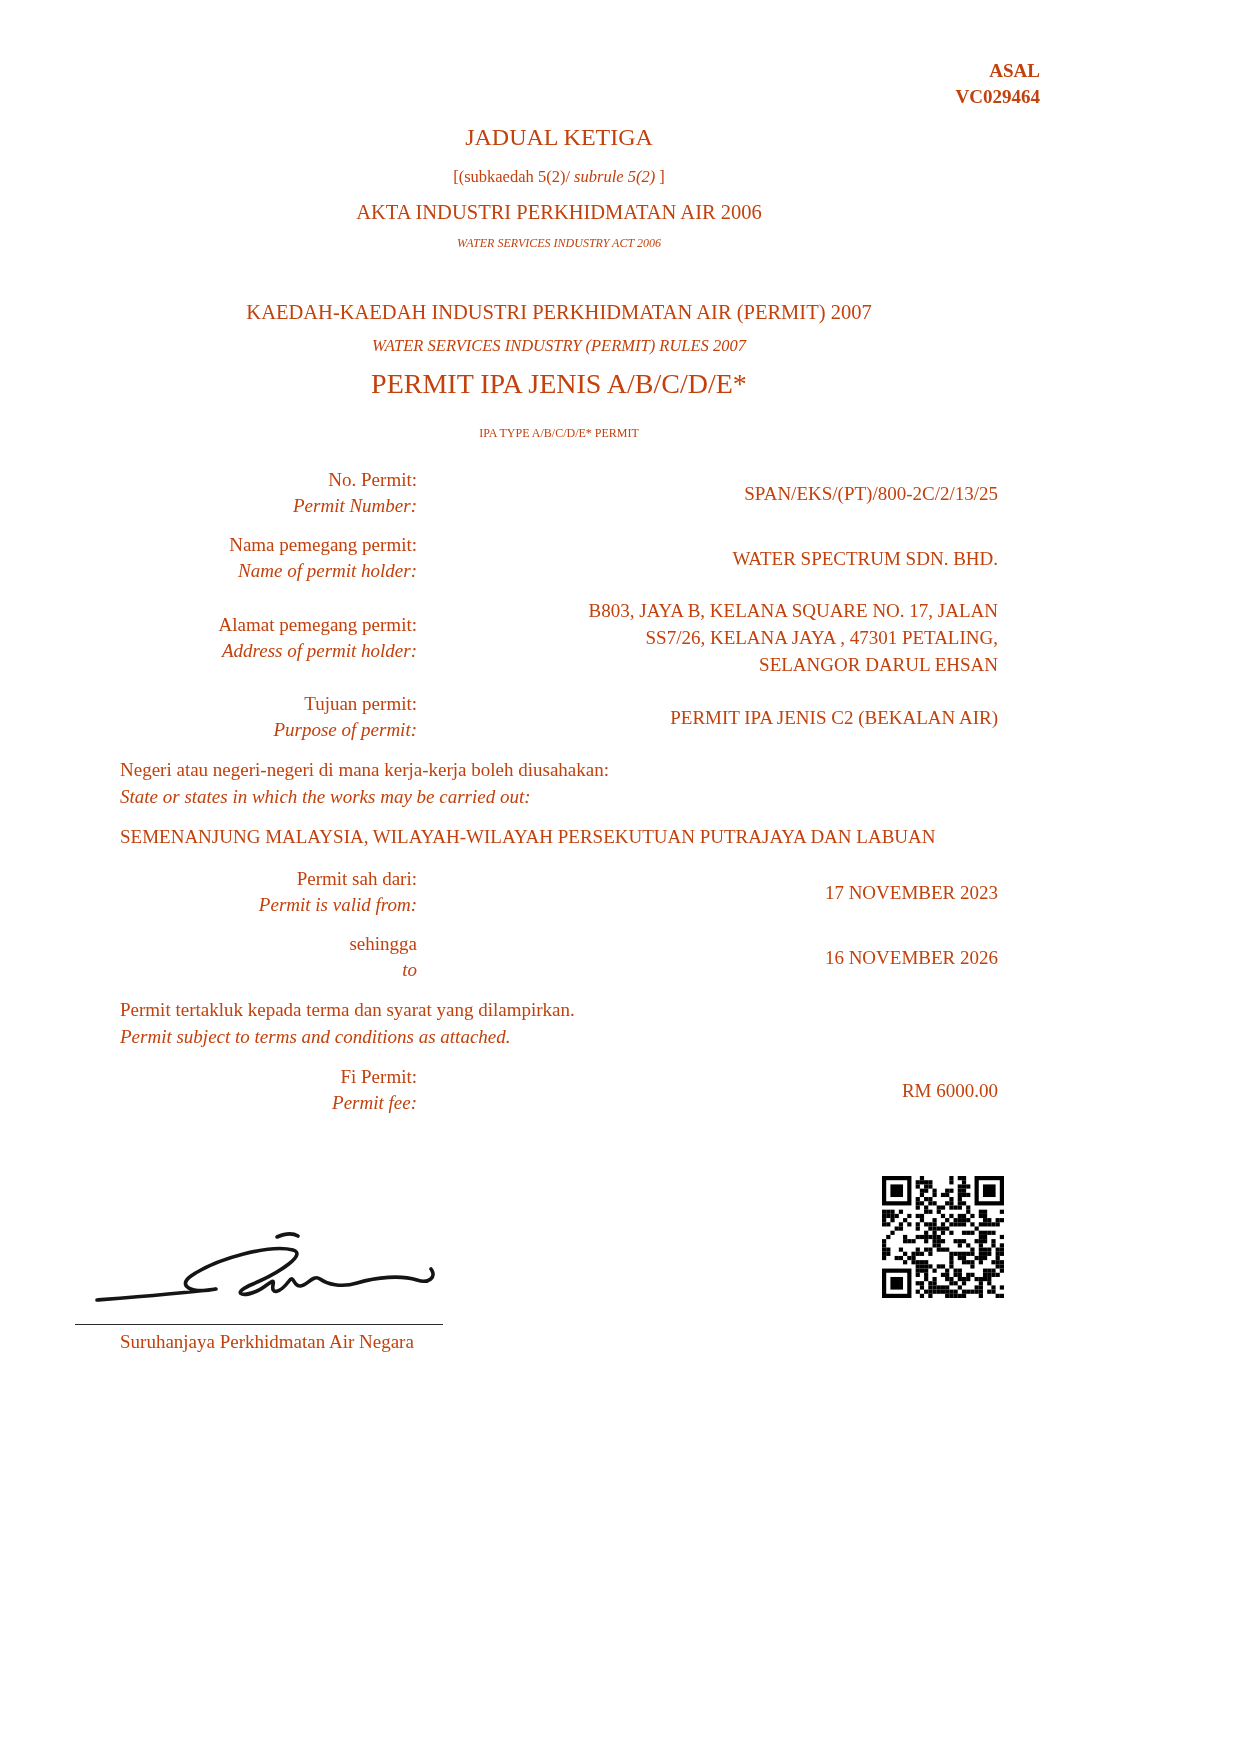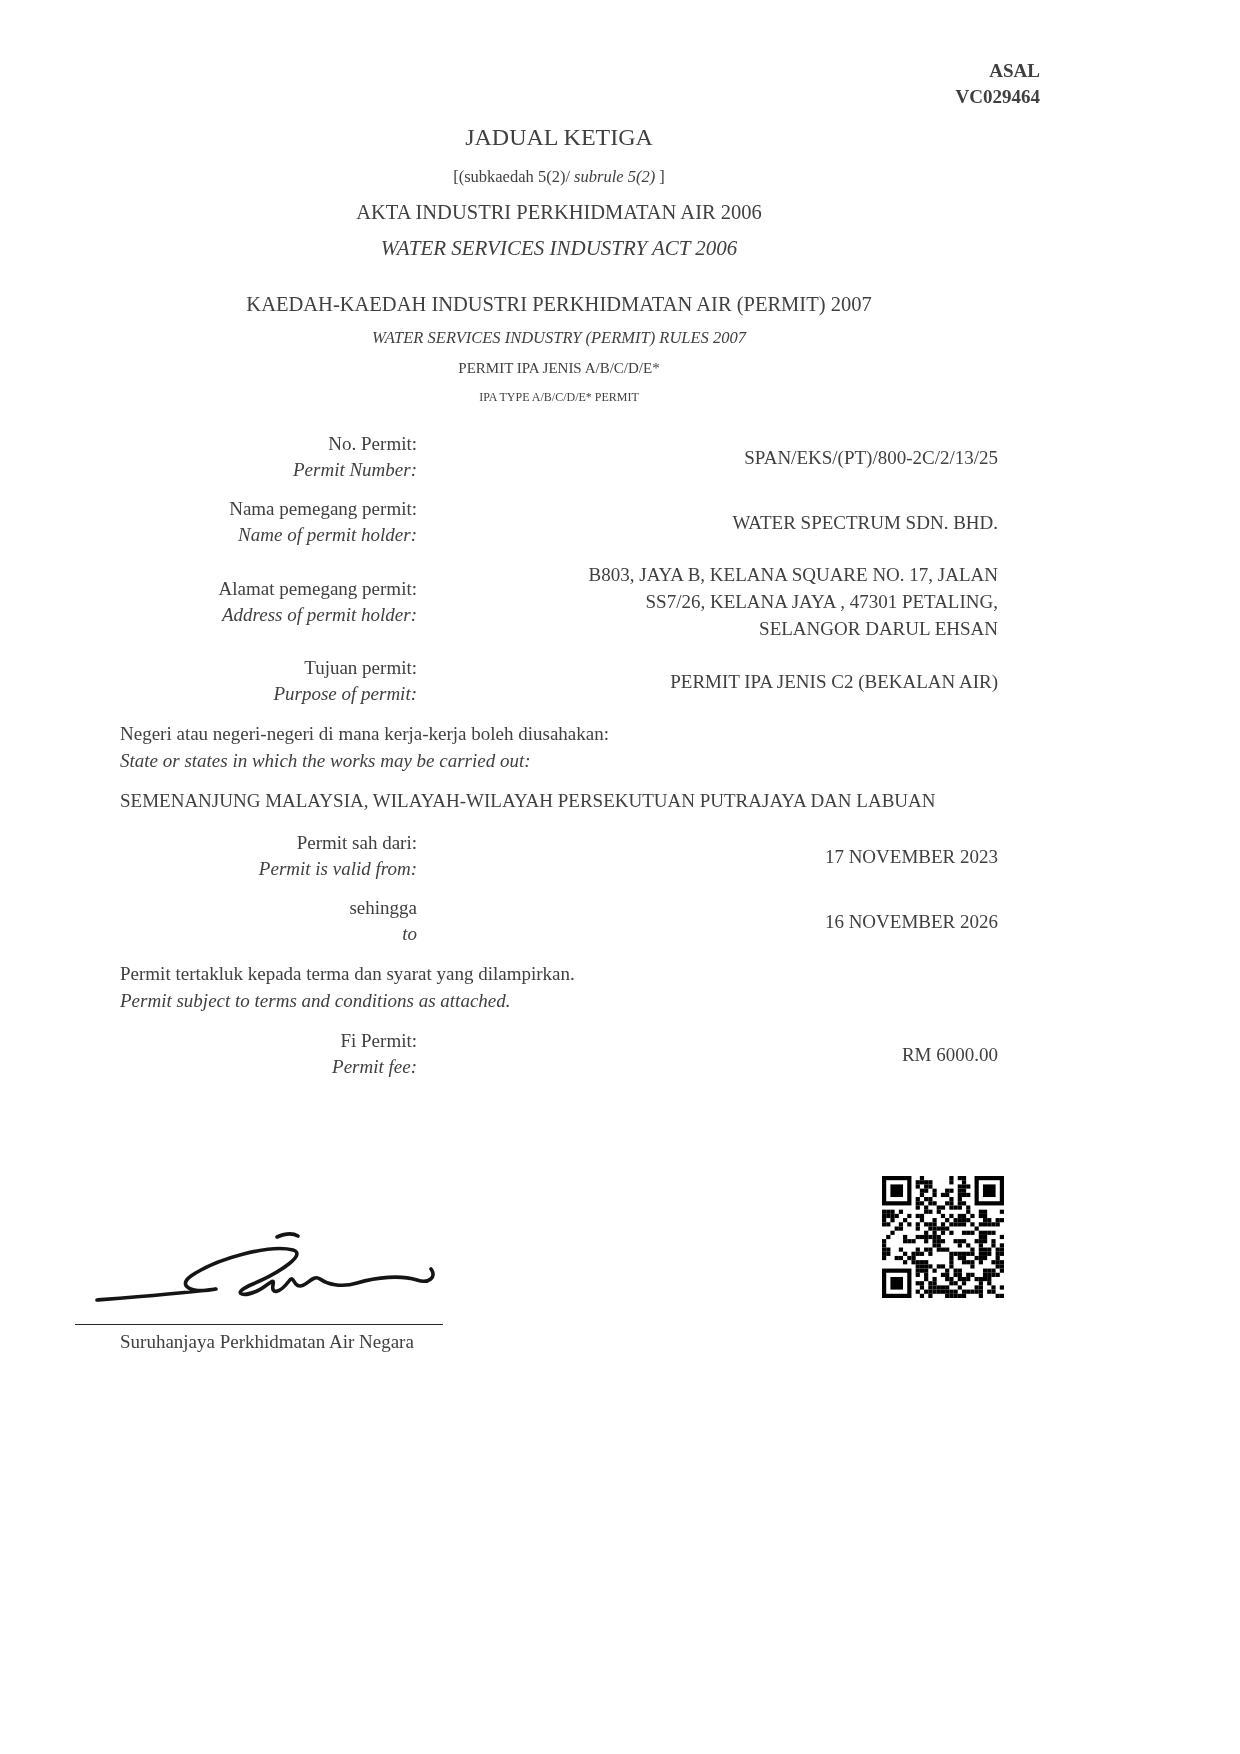--- a/index.html
+++ b/index.html
@@ -3,44 +3,44 @@
 <meta charset="utf-8">
 <style>
   * { margin: 0; padding: 0; box-sizing: border-box; }
   html, body { background: #888; }
   .page {
     position: relative;
     width: 1240px;
     height: 1754px;
     margin: 0 auto;
     background: #ffffff;
-    color: #404040;
+    color: #c2410c;
     font-family: "Liberation Serif", "DejaVu Serif", serif;
     overflow: hidden;
   }
   .header-right {
     padding-top: 58px;
     margin-right: 200px;
     text-align: right;
     font-weight: bold;
     font-size: 19px;
     line-height: 26px;
   }
   .content {
     margin-left: 120px;
     width: 878px;
   }
   .title-block { margin-top: 14px; text-align: center; }
   .t-schedule   { font-size: 24px;   margin-bottom: 16px; }
   .t-subrule    { font-size: 16.5px; margin-bottom: 14px; }
   .t-act        { font-size: 20.5px; margin-bottom: 12px; }
-  .t-act-en     { font-size: 21px; font-style: italic; margin-bottom: 32px; }
+  .t-act-en     { font-size: 12px; font-style: italic; margin-bottom: 50px; }
   .t-rules      { font-size: 20.5px; margin-bottom: 12px; }
   .t-rules-en   { font-size: 16.5px; font-style: italic; margin-bottom: 12px; }
-  .t-permit     { font-size: 15px;   margin-bottom: 13px; }
+  .t-permit     { font-size: 28px;   margin-bottom: 26px; }
   .t-permit-en  { font-size: 12px; }
   .italic { font-style: italic; }
 
   .fields { margin-top: 26px; }
   .field-row {
     display: grid;
     grid-template-columns: 297px 1fr;
     align-items: center;
     margin-bottom: 13px;
     min-height: 52px;

